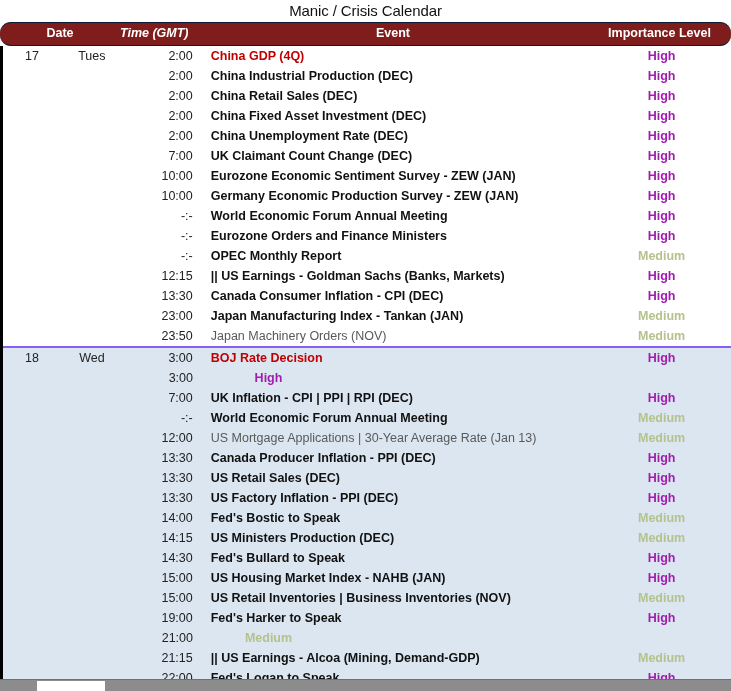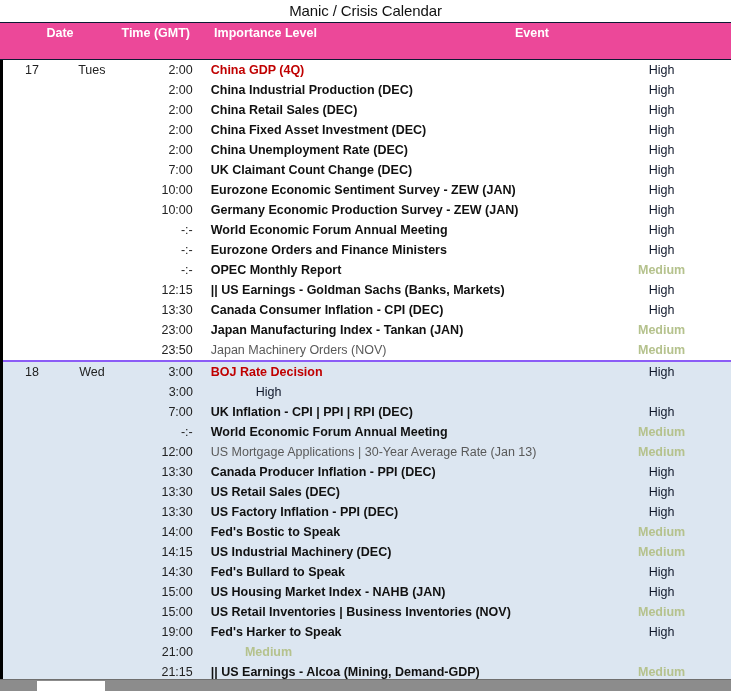--- a/index.html
+++ b/index.html
@@ -30,45 +30,46 @@
     font-size: 15px;
     font-weight: normal;
     color: #111111;
     background: #ffffff;
     letter-spacing: -0.1px;
   }
 
   
   .table-head {
     display: flex;
-    height: 38px;
-    background: #ec4899;
+    height: 24px;
+    background: #7f1d1d;
     border-top: 1px solid #0c1a33;
     border-bottom: 1px solid #0c1a33;
     box-sizing: border-box;
+    border-radius: 11px;
   }
   .table-head .cell {
     color: #ffffff;
     font-size: 12.5px;
     font-weight: bold;
     line-height: 20px;
     box-sizing: border-box;
     overflow: hidden;
     white-space: nowrap;
   }
 
   
   .c-day   { width: 58px;  text-align: center; }
   .c-dow   { width: 62px;  text-align: center; }
   .c-time  { width: 76px;  text-align: right; padding-right: 6px; }
   .c-event { width: 394px; text-align: left;  padding-left: 12px; }
   .c-imp   { width: 139px; text-align: center; }
 
   .head-date { width: 120px; text-align: center; }
-  .head-time { width: 76px;  text-align: right; padding-right: 6px; }
+  .head-time { width: 76px;  padding-right: 6px; font-style: italic; }
   .head-event{ width: 394px; text-align: center; }
   .head-imp  { width: 139px; text-align: center; }
 
   
   .table-body {
     position: relative;
     border-left: 3px solid #000000;
     box-sizing: border-box;
     background: #ffffff;
   }
@@ -94,21 +95,21 @@
     color: #222222;
     font-weight: normal;
   }
 
   
   .ev-normal { color: #111111; font-weight: bold; }
   .ev-red    { color: #c00000; font-weight: bold; }
   .ev-muted  { color: #595959; font-weight: normal; }
 
   
-  .imp-high   { color: #0f172a; font-weight: normal; }
+  .imp-high   { color: #a21caf; font-weight: bold; }
   .imp-medium { color: #b5c28d; font-weight: bold; }
 
   
   .scrollbar {
     position: absolute;
     left: 0;
     bottom: 0;
     width: 731px;
     height: 12px;
     background: #8c8c8c;
@@ -135,22 +136,22 @@
 </head>
 <body>
 
 <div id="app">
 
   <div class="title-bar">Manic / Crisis Calendar</div>
 
   <div class="table-head">
     <div class="cell head-date">Date</div>
     <div class="cell head-time">Time (GMT)</div>
+    <div class="cell head-event">Event</div>
     <div class="cell head-imp">Importance Level</div>
-    <div class="cell head-event">Event</div>
   </div>
 
   <div class="table-body" id="table-body">
       <div class="day-block">
         <div class="row">
           <div class="cell c-day">17</div>
           <div class="cell c-dow">Tues</div>
           <div class="cell c-time">2:00</div>
           <div class="cell c-event ev-red">China GDP (4Q)</div>
           <div class="cell c-imp imp-high">High</div>
@@ -314,21 +315,21 @@
           <div class="cell c-day"></div>
           <div class="cell c-dow"></div>
           <div class="cell c-time">14:00</div>
           <div class="cell c-event ev-normal">Fed's Bostic to Speak</div>
           <div class="cell c-imp imp-medium">Medium</div>
         </div>
         <div class="row">
           <div class="cell c-day"></div>
           <div class="cell c-dow"></div>
           <div class="cell c-time">14:15</div>
-          <div class="cell c-event ev-normal">US Industrial Machinery (DEC)</div>
+          <div class="cell c-event ev-normal">US Ministers Production (DEC)</div>
           <div class="cell c-imp imp-medium">Medium</div>
         </div>
         <div class="row">
           <div class="cell c-day"></div>
           <div class="cell c-dow"></div>
           <div class="cell c-time">14:30</div>
           <div class="cell c-event ev-normal">Fed's Bullard to Speak</div>
           <div class="cell c-imp imp-high">High</div>
         </div>
         <div class="row">

